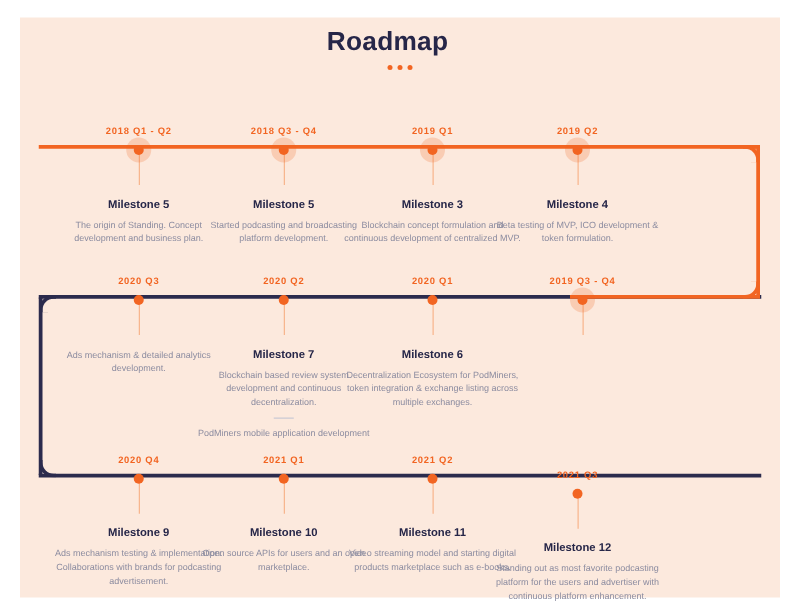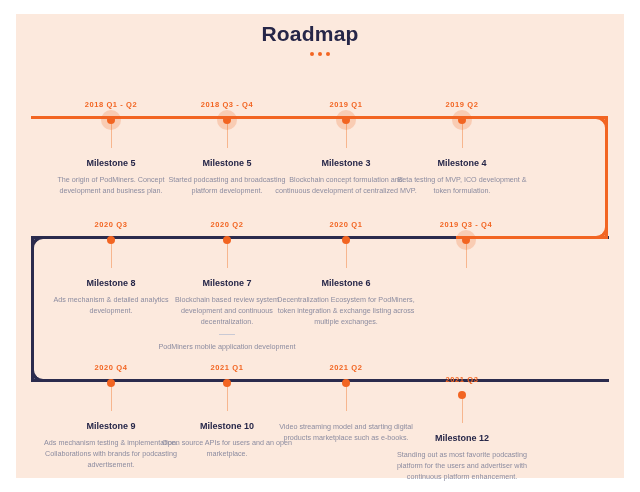--- a/index.html
+++ b/index.html
@@ -251,21 +251,21 @@
 
   <div id="nodes-layer">
       <div class="node row-1" style="left: 95px;">
         <div class="node-date">2018 Q1 - Q2</div>
         <div class="node-dot-wrap">
           <div class="node-dot halo"></div>
           <div class="node-stem"></div>
         </div>
         <div class="node-body">
           <div class="node-title">Milestone 5</div>
-          <div class="node-desc">The origin of PodMiners. Concept development and business plan.</div>
+          <div class="node-desc">The origin of Standing. Concept development and business plan.</div>
         </div>
       </div>
       <div class="node row-1" style="left: 211px;">
         <div class="node-date">2018 Q3 - Q4</div>
         <div class="node-dot-wrap">
           <div class="node-dot halo"></div>
           <div class="node-stem"></div>
         </div>
         <div class="node-body">
           <div class="node-title">Milestone 5</div>
@@ -294,21 +294,20 @@
           <div class="node-desc">Beta testing of MVP, ICO development &amp; token formulation.</div>
         </div>
       </div>
       <div class="node row-2" style="left: 95px;">
         <div class="node-date">2020 Q3</div>
         <div class="node-dot-wrap">
           <div class="node-dot"></div>
           <div class="node-stem"></div>
         </div>
         <div class="node-body">
-          <div class="node-title">Milestone 8</div>
           <div class="node-desc">Ads mechanism &amp; detailed analytics development.</div>
         </div>
       </div>
       <div class="node row-2" style="left: 211px;">
         <div class="node-date">2020 Q2</div>
         <div class="node-dot-wrap">
           <div class="node-dot"></div>
           <div class="node-stem"></div>
         </div>
         <div class="node-body">
@@ -358,20 +357,21 @@
           <div class="node-desc">Open source APIs for users and an open marketplace.</div>
         </div>
       </div>
       <div class="node row-3" style="left: 330px;">
         <div class="node-date">2021 Q2</div>
         <div class="node-dot-wrap">
           <div class="node-dot"></div>
           <div class="node-stem"></div>
         </div>
         <div class="node-body">
+          <div class="node-title">Milestone 11</div>
           <div class="node-desc">Video streaming model and starting digital products marketplace such as e-books.</div>
         </div>
       </div>
       <div class="node row-3" style="left: 446px; margin-top: 12px;">
         <div class="node-date">2021 Q3</div>
         <div class="node-dot-wrap">
           <div class="node-dot"></div>
           <div class="node-stem"></div>
         </div>
         <div class="node-body">

